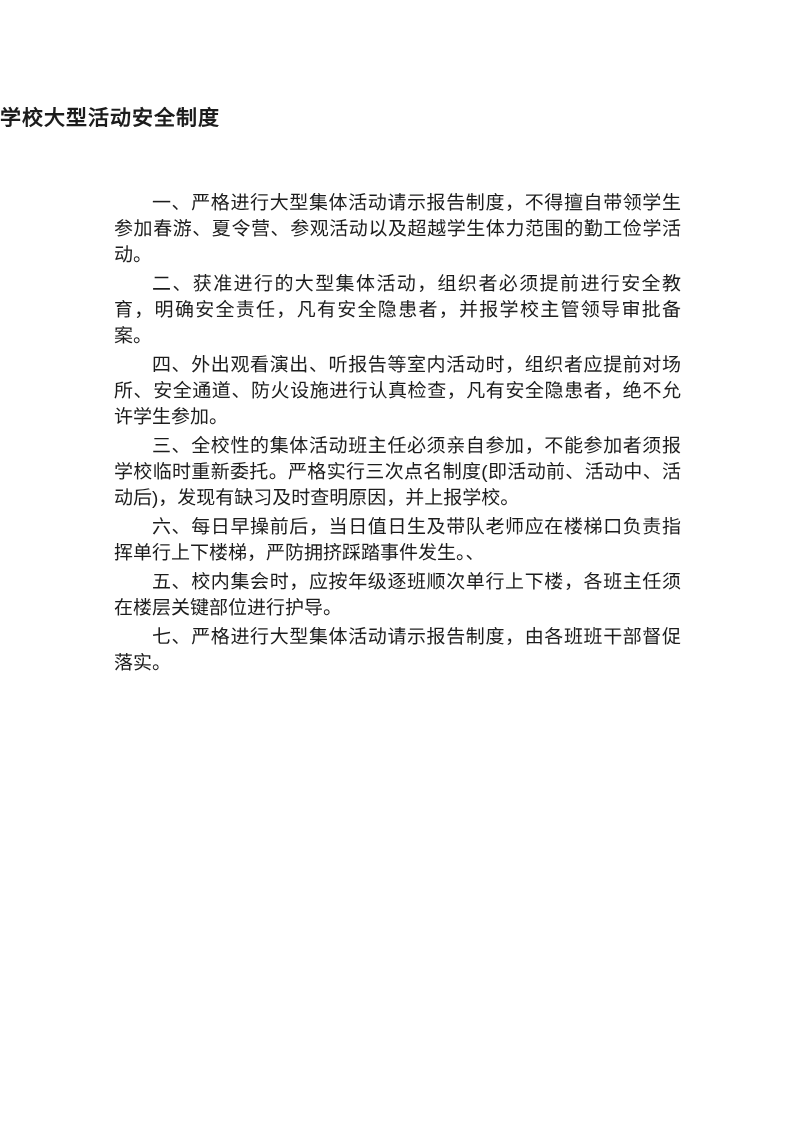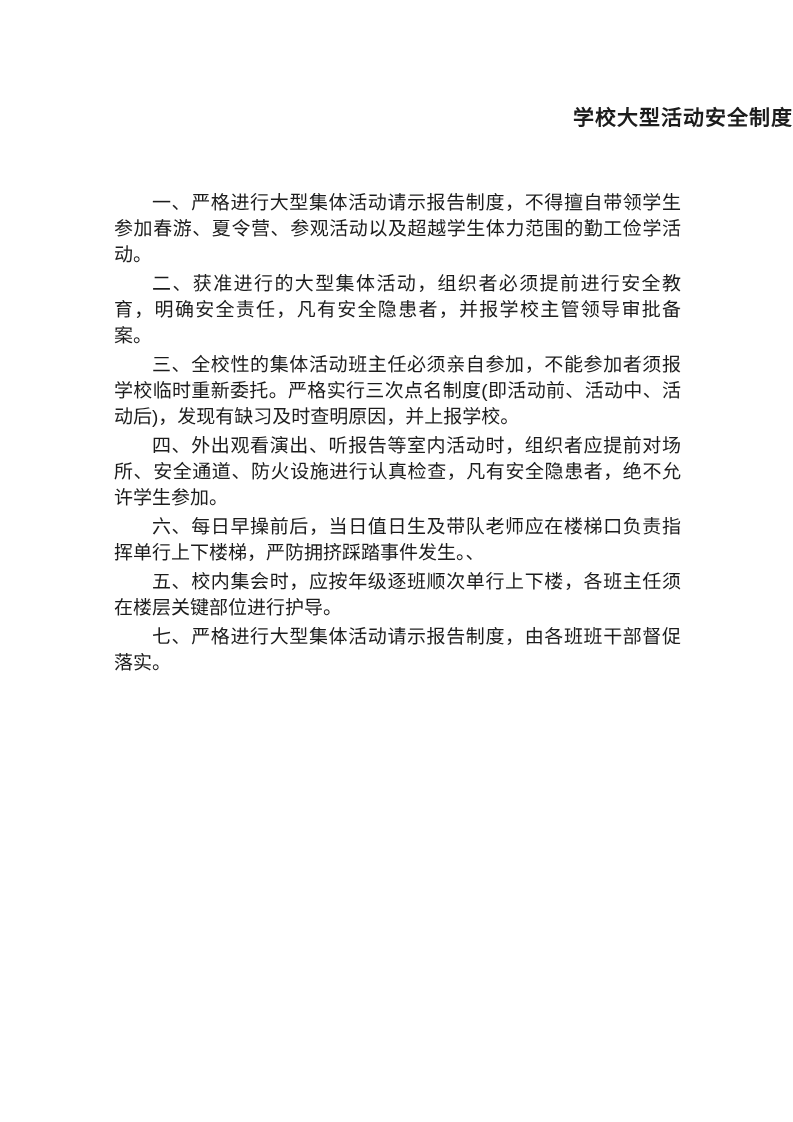--- a/index.html
+++ b/index.html
@@ -13,21 +13,21 @@
     height: 1122px;
     background: #ffffff;
     overflow: hidden;
     font-family: "Liberation Sans", sans-serif;
     color: #1c1c1c;
     box-sizing: border-box;
   }
   .doc-title {
     margin: 0;
     padding-top: 103px;
-    text-align: right;
+    text-align: left;
     font-size: 21px;
     line-height: 30px;
     font-weight: bold;
     letter-spacing: 1px;
   }
   .doc-body {
     margin: 57px 112px 0 114px;
   }
   .doc-body p {
     margin: 0 0 3px 0;
@@ -39,19 +39,19 @@
   }
 </style>
 </head>
 <body>
 
 <div class="page">
   <h1 class="doc-title">学校大型活动安全制度</h1>
   <div class="doc-body">
     <p>一、严格进行大型集体活动请示报告制度，不得擅自带领学生参加春游、夏令营、参观活动以及超越学生体力范围的勤工俭学活动。</p>
     <p>二、获准进行的大型集体活动，组织者必须提前进行安全教育，明确安全责任，凡有安全隐患者，并报学校主管领导审批备案。</p>
+    <p>四、外出观看演出、听报告等室内活动时，组织者应提前对场所、安全通道、防火设施进行认真检查，凡有安全隐患者，绝不允许学生参加。</p>
     <p>三、全校性的集体活动班主任必须亲自参加，不能参加者须报学校临时重新委托。严格实行三次点名制度(即活动前、活动中、活动后)，发现有缺习及时查明原因，并上报学校。</p>
-    <p>四、外出观看演出、听报告等室内活动时，组织者应提前对场所、安全通道、防火设施进行认真检查，凡有安全隐患者，绝不允许学生参加。</p>
     <p>六、每日早操前后，当日值日生及带队老师应在楼梯口负责指挥单行上下楼梯，严防拥挤踩踏事件发生。、</p>
     <p>五、校内集会时，应按年级逐班顺次单行上下楼，各班主任须在楼层关键部位进行护导。</p>
     <p>七、严格进行大型集体活动请示报告制度，由各班班干部督促落实。</p>
   </div>
 </div>
 
 </body></html>

